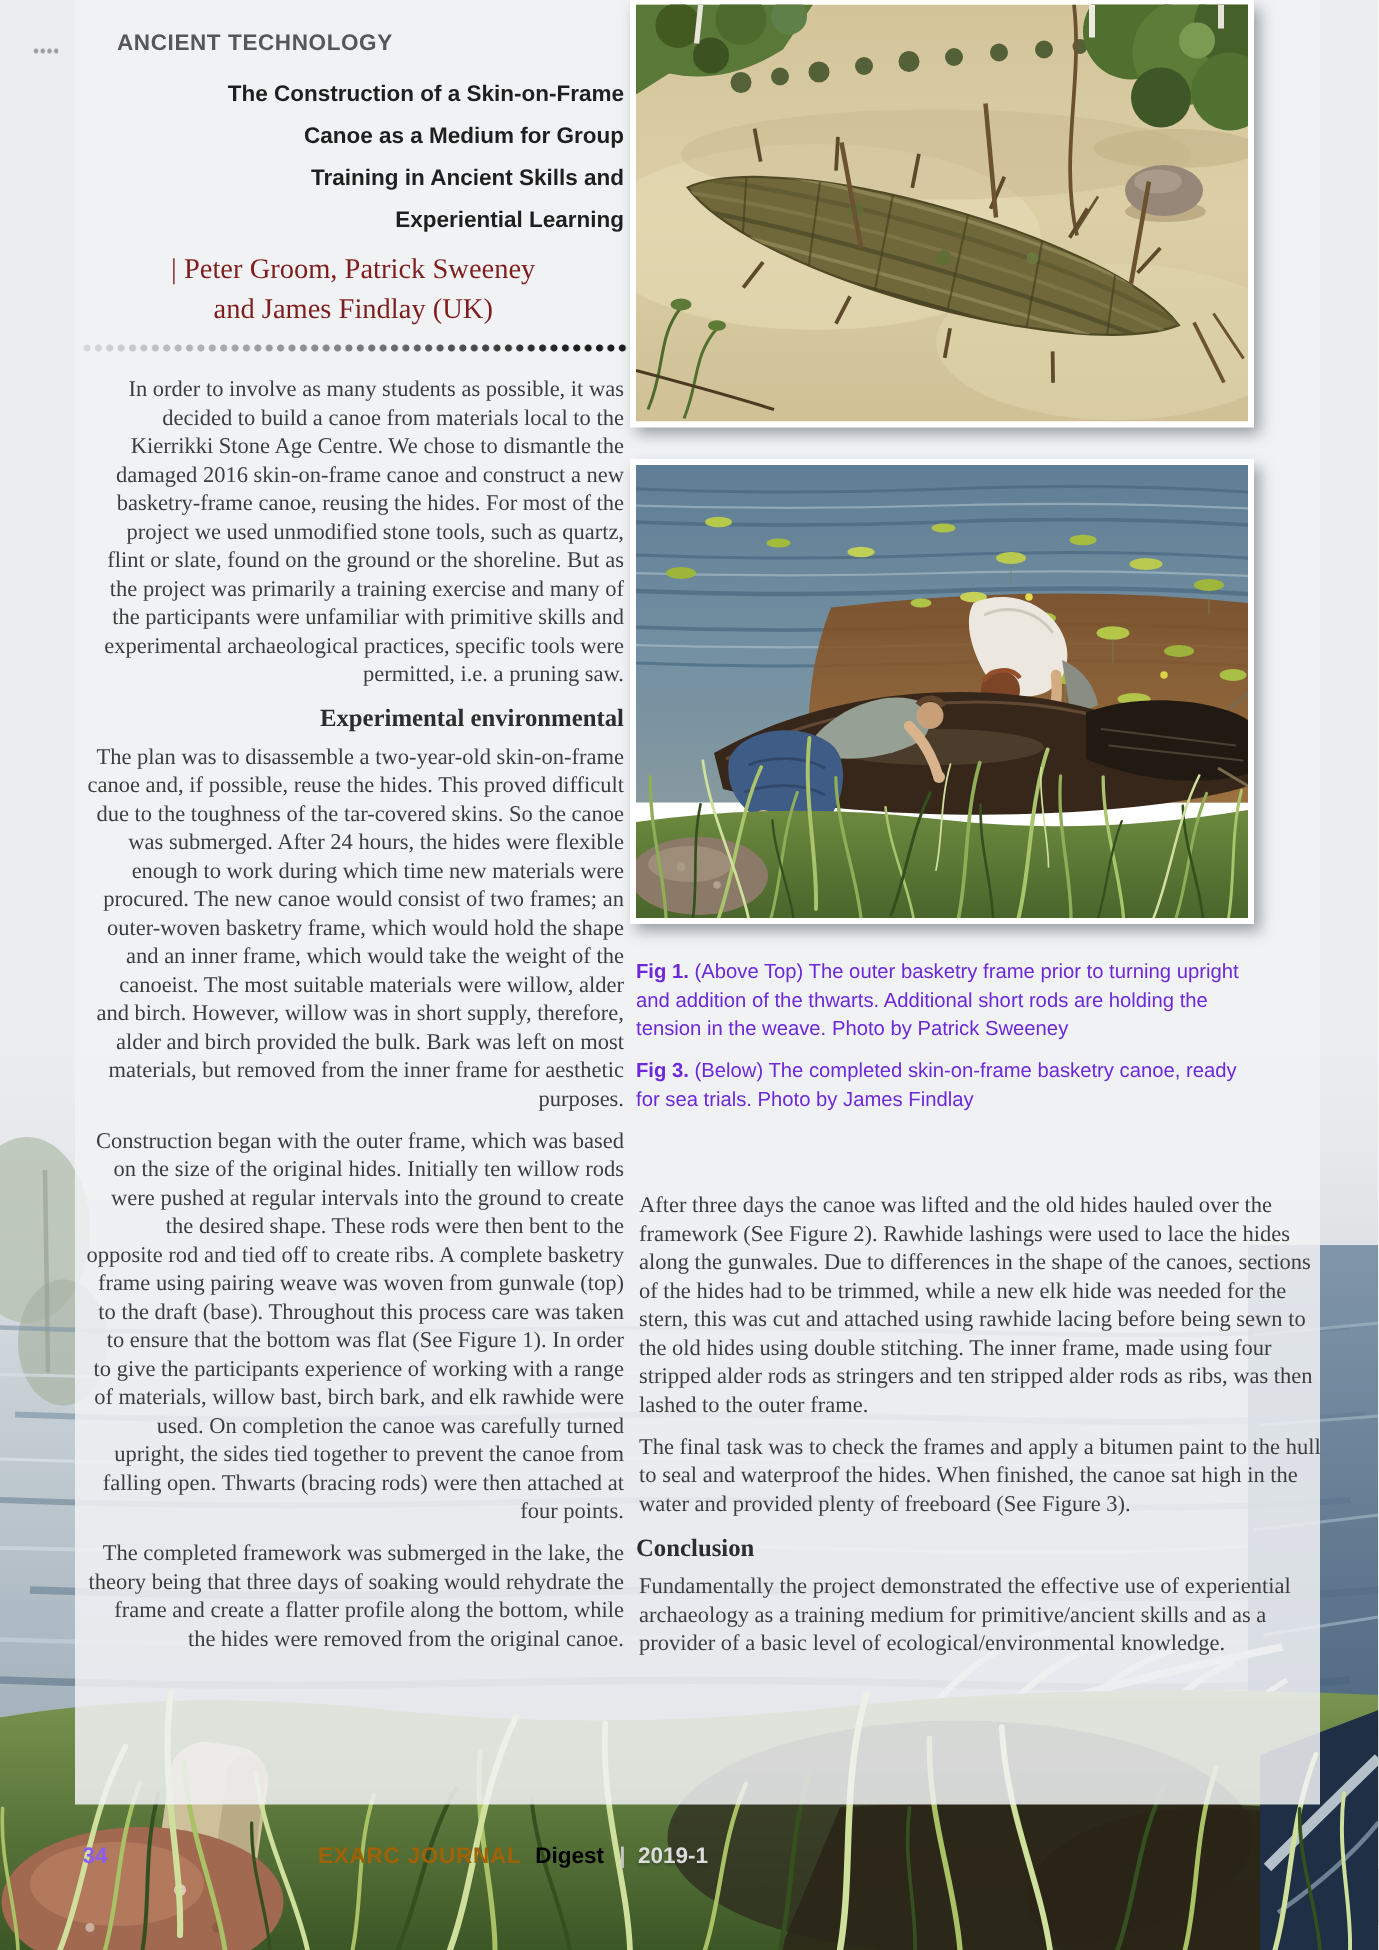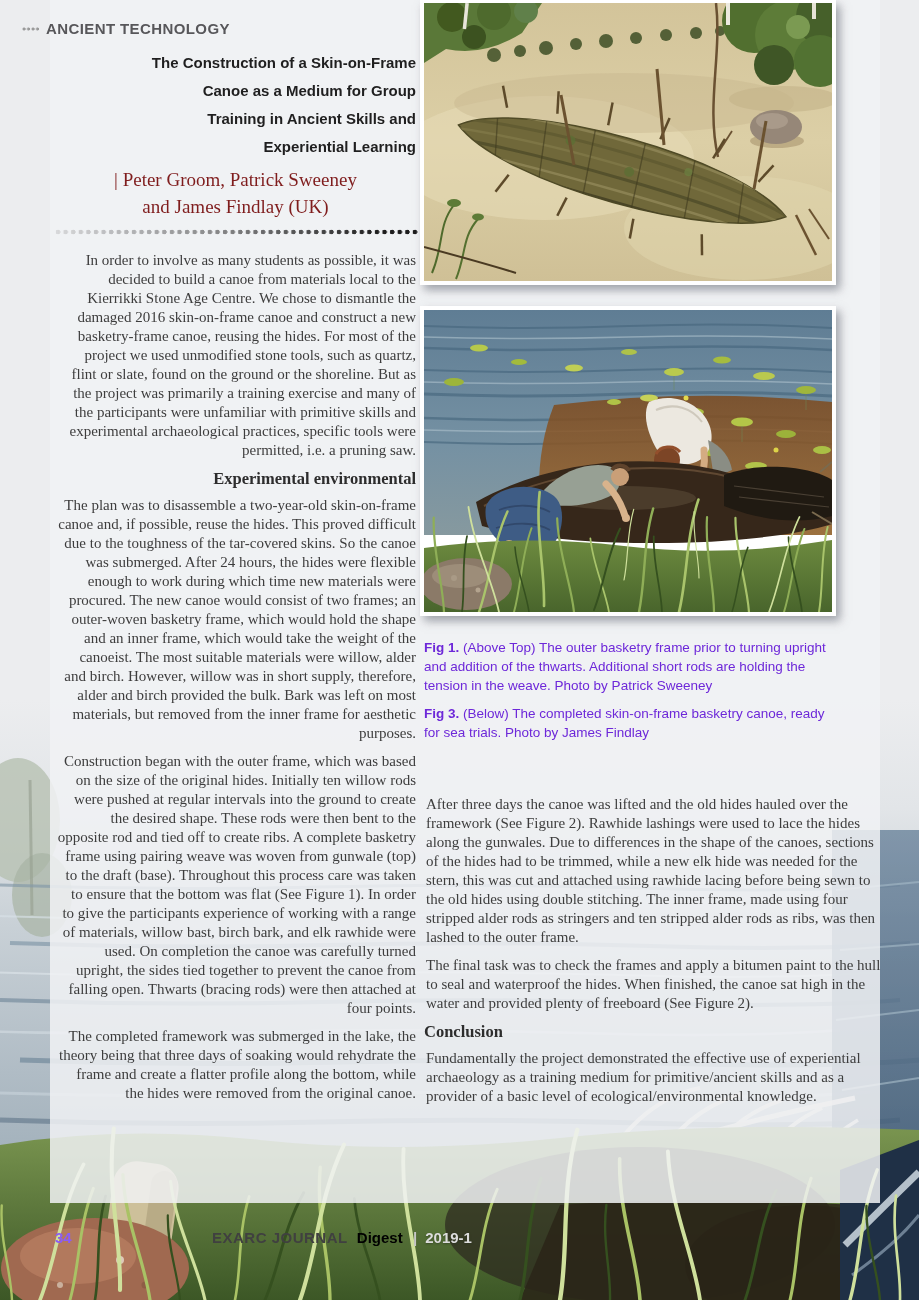--- a/index.html
+++ b/index.html
@@ -2,21 +2,21 @@
 <html><head>
 <meta charset="utf-8">
 <style>
   html,body{margin:0;padding:0;}
   .page{position:relative;width:919px;height:1300px;overflow:hidden;background:#ecedef;
         font-family:"Liberation Sans",sans-serif;}
   .scene{position:absolute;left:0;top:700px;width:919px;height:600px;}
   .panel{position:absolute;left:50px;top:0;width:830px;height:1203px;
          background:rgba(241,242,244,0.85);}
   
-  .kicker{position:absolute;left:22px;top:20px;display:flex;align-items:center;}
+  .kicker{position:absolute;left:22px;top:20px;display:flex;align-items:flex-end;gap:32px;}
   .kicker-dots{width:17px;height:6px;margin-right:7px;
       background-image:radial-gradient(circle at 2px 3px,#9a9a9a 1.3px,transparent 1.8px);
       background-size:4.5px 6px;background-repeat:repeat-x;}
   .kicker-label{font-size:15px;font-weight:700;color:#57575a;letter-spacing:.4px;}
   
   .title{position:absolute;left:55px;top:49px;width:361px;text-align:right;
          font-size:15px;font-weight:700;color:#1f1f1f;line-height:28px;white-space:pre-line;}
   .byline{position:absolute;left:55px;top:166px;width:361px;text-align:center;
           font-family:"Liberation Serif",serif;font-size:19px;color:#7f1d1d;
           line-height:27px;white-space:pre-line;}
@@ -40,21 +40,21 @@
   .photo2{left:420px;top:306px;padding:4px;}
   
   .captions{position:absolute;left:424px;top:638px;width:414px;
             font-size:13.5px;line-height:19px;color:#6d28d9;}
   .captions p{margin:0 0 9px 0;}
   .figlabel{font-weight:700;}
   
   .pagenum{position:absolute;left:55px;top:1229px;font-size:15px;font-weight:700;color:#8b5cf6;text-align:right;}
   .footerline{position:absolute;left:212px;top:1229px;font-size:15px;font-weight:700;
               white-space:nowrap;}
-  .fj{color:#404040;letter-spacing:.5px;}
+  .fj{color:#a16207;letter-spacing:.5px;}
   .fd{color:#000000;margin-left:5px;}
   .fp{color:#c6c6c6;margin-left:6px;}
   .fi{color:#dcdcdc;margin-left:4px;text-shadow:0 1px 2px rgba(40,45,30,.5);}
 </style>
 </head>
 <body>
 
 <div class="page">
 
   <div class="scene">
@@ -416,21 +416,21 @@
     </svg>
   </div>
 
   <div class="captions">
     <p><span class="figlabel">Fig 1.</span><span> (Above Top) The outer basketry frame prior to turning upright and addition of the thwarts. Additional short rods are holding the tension in the weave. Photo by Patrick Sweeney</span></p>
     <p><span class="figlabel">Fig 3.</span><span> (Below) The completed skin-on-frame basketry canoe, ready for sea trials. Photo by James Findlay</span></p>
   </div>
 
   <div class="rightcol">
     <p>After three days the canoe was lifted and the old hides hauled over the framework (See Figure 2). Rawhide lashings were used to lace the hides along the gunwales. Due to differences in the shape of the canoes, sections of the hides had to be trimmed, while a new elk hide was needed for the stern, this was cut and attached using rawhide lacing before being sewn to the old hides using double stitching. The inner frame, made using four stripped alder rods as stringers and ten stripped alder rods as ribs, was then lashed to the outer frame.</p>
-    <p>The final task was to check the frames and apply a bitumen paint to the hull to seal and waterproof the hides. When finished, the canoe sat high in the water and provided plenty of freeboard (See Figure 2).</p>
+    <p>The final task was to check the frames and apply a bitumen paint to the hull to seal and waterproof the hides. When finished, the canoe sat high in the water and provided plenty of freeboard (See Figure 3).</p>
     <div class="subhead">Conclusion</div>
     <p>Fundamentally the project demonstrated the effective use of experiential archaeology as a training medium for primitive/ancient skills and as a provider of a basic level of ecological/environmental knowledge.</p>
   </div>
 
   <div class="pagenum">34</div>
   <div class="footerline">
     <span class="fj">EXARC JOURNAL</span>
     <span class="fd">Digest</span>
     <span class="fp">|</span>
     <span class="fi">2019-1</span>

